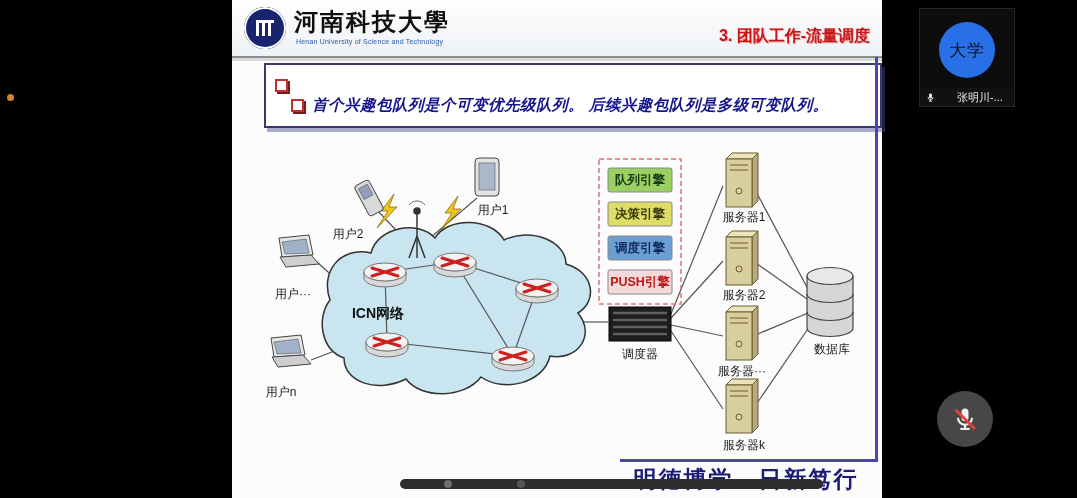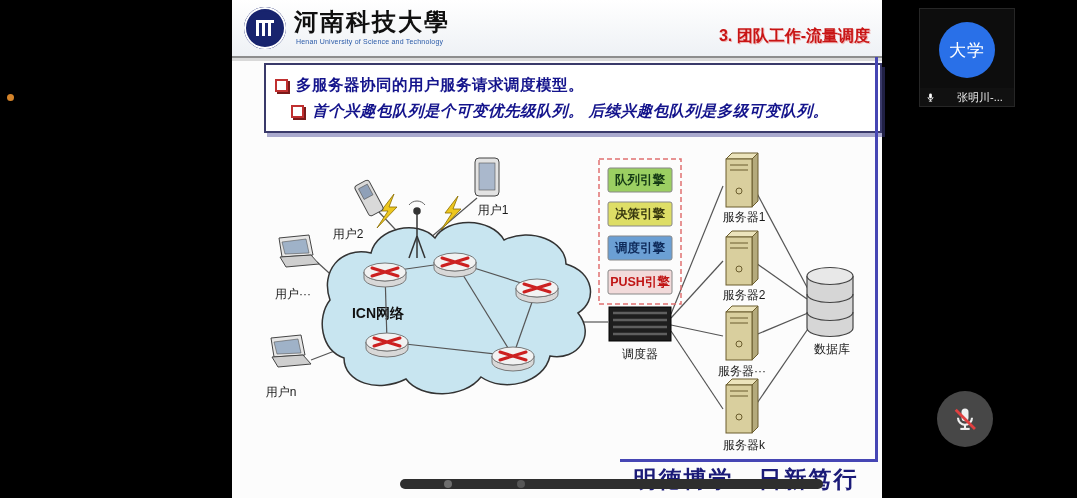--- a/index.html
+++ b/index.html
@@ -35,21 +35,21 @@
   
   .vline{position:absolute;right:4px;top:57px;width:3px;height:404px;background:#4646b4;}
   .hline{position:absolute;left:388px;top:459px;width:258px;height:3px;background:#4646b4;}
   .motto{position:absolute;left:388px;top:464px;width:252px;text-align:center;
          font-family:"Liberation Serif",serif;font-weight:bold;font-size:23px;
          color:#1b1b78;letter-spacing:2px;white-space:nowrap;}
   
   .participant{position:absolute;left:919px;top:8px;width:94px;height:97px;
                background:#0d0d0d;border:1px solid #262626;}
   .avatar{position:absolute;left:50%;top:13px;transform:translateX(-50%);
-          width:56px;height:56px;border-radius:50%;background:#2970e8;color:#ffffff;
+          width:56px;height:56px;border-radius:50%;background:#2970e8;color:#0f172a;
           font-size:17px;display:flex;align-items:center;justify-content:center;
           letter-spacing:1px;}
   .pbar{position:absolute;left:0;right:0;bottom:0;height:18px;background:rgba(18,18,18,.88);
         display:flex;align-items:center;gap:21px;padding:0 5px;}
   .pname{color:#eee;font-size:11px;white-space:nowrap;overflow:hidden;}
   .mute-btn{position:absolute;left:937px;top:391px;width:56px;height:56px;border-radius:50%;
             background:#474747;border:none;display:flex;align-items:center;justify-content:center;
             cursor:pointer;}
   .progressbar{position:absolute;left:400px;top:479px;width:423px;height:10px;
                background:#2e2e2e;border-radius:5px;}
@@ -70,21 +70,20 @@
         <span class="logo-glyph"></span>
       </div>
       <div class="uni-zh">河南科技大學</div>
       <div class="uni-en">Henan University of Science and Technology</div>
       <div class="slide-title">3. 团队工作-流量调度</div>
     </div>
 
     <div class="bullet-box">
       <div class="bullet-row">
         <span class="bullet-sq"></span>
-        <span>多服务器协同的用户服务请求调度模型。</span>
       </div>
       <div class="bullet-row second">
         <span class="bullet-sq"></span>
         <span>首个兴趣包队列是个可变优先级队列。 后续兴趣包队列是多级可变队列。</span>
       </div>
     </div>
 
     <svg class="diagram" viewBox="207 135 650 330" width="650" height="330">
       <defs>
         <g id="router">

